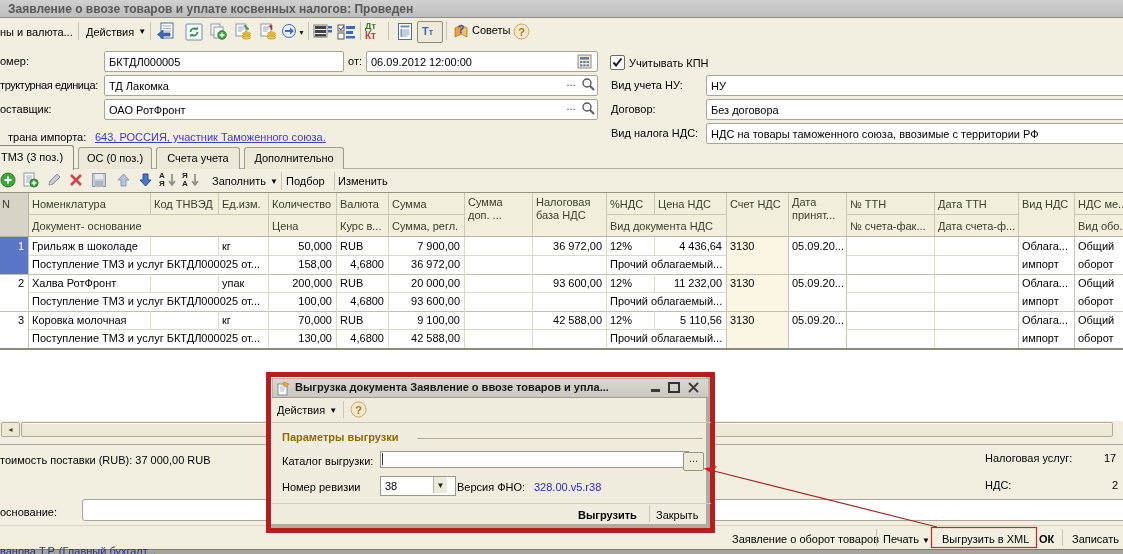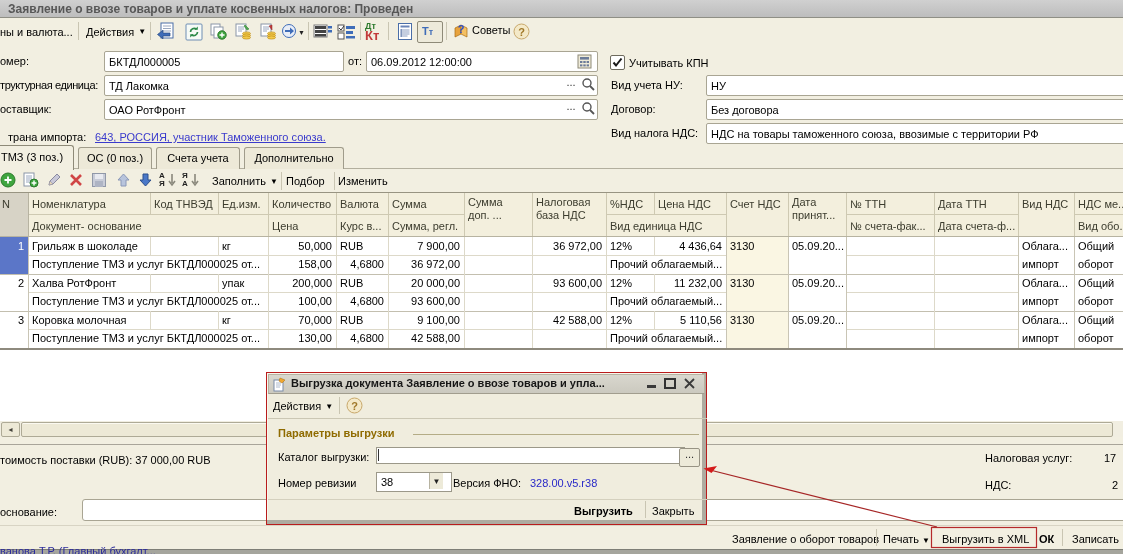--- a/index.html
+++ b/index.html
@@ -86,21 +86,21 @@
 <rect x="1" y="2" width="6" height="6" fill="#fff" stroke="#555"></rect>
 <path d="M2 5l2 2 3-4" stroke="#333" fill="none"></path>
 <rect x="1" y="10" width="6" height="6" fill="#fff" stroke="#555"></rect>
 <rect x="9" y="3" width="9" height="3" fill="#3E6CB8"></rect>
 <rect x="9" y="8" width="7" height="3" fill="#3E6CB8"></rect>
 <rect x="9" y="13" width="9" height="2.5" fill="#3E6CB8"></rect>
 </svg>
 <div class="sep" style="left:360px;top:22px;height:18px"></div>
 
 <div class="ab" style="left:365px;top:22px;font-size:9px;font-weight:bold;color:#2E7B2E;line-height:9px">Дт</div>
-<div class="ab" style="left:365px;top:31px;font-size:13px;font-weight:bold;color:#C23A3A;line-height:9px">Кт</div>
+<div class="ab" style="left:365px;top:31px;font-size:10px;font-weight:bold;color:#C23A3A;line-height:9px">Кт</div>
 <div class="sep" style="left:388px;top:22px;height:18px"></div>
 
 <svg class="ab" style="left:396px;top:22px" width="18" height="19" viewBox="0 0 18 19">
 <rect x="2.5" y="1.5" width="13" height="16" fill="#fff" stroke="#4A6EA8"></rect>
 <rect x="4.5" y="3.5" width="9" height="2" fill="#6B85B8"></rect>
 <path d="M4.5 8h9M4.5 10h9M4.5 12h9M4.5 14h7" stroke="#8A9DC0"></path>
 <path d="M4.5 8h1.5M4.5 10h1.5M4.5 12h1.5M4.5 14h1.5" stroke="#3E5E98"></path>
 </svg>
 
 <div class="ab" style="left:417px;top:21px;width:24px;height:20px;background:#EDEADA;border:1px solid #8E8A78;border-radius:2px"></div>
@@ -263,21 +263,21 @@
 <div class="hc" style="left:792px;top:196px;width:54px;white-space:normal;line-height:13px">Дата принят...</div>
 <div class="hc" style="left:850px;top:196px;width:82px">№ ТТН</div>
 <div class="hc" style="left:938px;top:196px;width:78px">Дата ТТН</div>
 <div class="hc" style="left:1022px;top:196px;width:50px">Вид НДС</div>
 <div class="hc" style="left:1078px;top:196px;width:45px">НДС ме...</div>
 
 <div class="hc" style="left:32px;top:218px;width:230px">Документ- основание</div>
 <div class="hc" style="left:272px;top:218px;width:62px">Цена</div>
 <div class="hc" style="left:340px;top:218px;width:46px">Курс в...</div>
 <div class="hc" style="left:392px;top:218px;width:70px">Сумма, регл.</div>
-<div class="hc" style="left:610px;top:218px;width:114px">Вид единица НДС</div>
+<div class="hc" style="left:610px;top:218px;width:114px">Вид документа НДС</div>
 <div class="hc" style="left:850px;top:218px;width:82px">№ счета-фак...</div>
 <div class="hc" style="left:938px;top:218px;width:78px">Дата счета-ф...</div>
 <div class="hc" style="left:1078px;top:218px;width:45px">Вид обо...</div>
 
 <div class="ab" style="left:0;top:237px;width:1123px;height:111px;background:#fff"></div>
 <div class="ab" style="left:0;top:237px;width:28px;height:37px;background:#5B76C8"></div>
 <div class="ab" style="left:727px;top:237px;width:61px;height:37px;background:#FAF6E3"></div>
 <div class="ab" style="left:727px;top:274px;width:61px;height:37px;background:#FAF6E3"></div>
 <div class="ab" style="left:727px;top:311px;width:61px;height:37px;background:#FAF6E3"></div>
 
@@ -392,21 +392,21 @@
 <div class="ab" style="left:0;top:549px;width:1123px;height:5px;background:#A5A59D;border-top:1px solid #7E7E76"></div>
 <div class="lbl" style="left:0;top:544px;color:#2B2B9B">ванова Т.Р. (Главный бухгалт...</div>
 <div class="lbl" style="left:732px;top:532px">Заявление о оборот товаров</div>
 <div class="sep" style="left:876px;top:529px;height:17px"></div>
 <div class="lbl" style="left:883px;top:532px">Печать <span style="font-size:8px">▼</span></div>
 <div class="lbl" style="left:942px;top:532px">Выгрузить в XML</div>
 <div class="lbl" style="left:1039px;top:532px;font-weight:bold">ОК</div>
 <div class="sep" style="left:1062px;top:529px;height:17px"></div>
 <div class="lbl" style="left:1072px;top:532px">Записать</div>
 
-<div id="dialog" class="ab" style="left:266px;top:372px;width:439px;height:151px;background:#F0EDDE;border:1px solid #b91c1c;box-shadow:inset -4px -4px 0 #AEABA0,inset 1px 1px 0 #F8F6EC">
+<div id="dialog" class="ab" style="left:266px;top:372px;width:439px;height:151px;background:#F0EDDE;border:5px solid #b91c1c;box-shadow:inset -4px -4px 0 #AEABA0,inset 1px 1px 0 #F8F6EC">
 
  <div class="ab" style="left:1px;top:1px;width:435px;height:18px;background:linear-gradient(#D9D7CE,#CBC9BF);border:1px solid #B7B3A1;border-bottom:1px solid #A19D8E"></div>
  <svg class="ab" style="left:5px;top:4px" width="15" height="15" viewBox="0 0 15 15">
    <rect x="2" y="3" width="9" height="11" fill="#fff" stroke="#7A8BA8"></rect>
    <path d="M4 6h5M4 8h5M4 10h4" stroke="#9AA8C0" stroke-width=".8"></path>
    <path d="M8 1l5 2-3 3-3-2z" fill="#F0A830" stroke="#B87818" stroke-width=".6"></path>
  </svg>
  <div class="ab" style="left:24px;top:4px;font-weight:bold;color:#161616">Выгрузка документа Заявление о ввозе товаров и упла...</div>
  <div class="ab" style="left:380px;top:12px;width:9px;height:3px;background:#3A3A3A"></div>
  <div class="ab" style="left:397px;top:5px;width:8px;height:7px;border:2px solid #333"></div>

